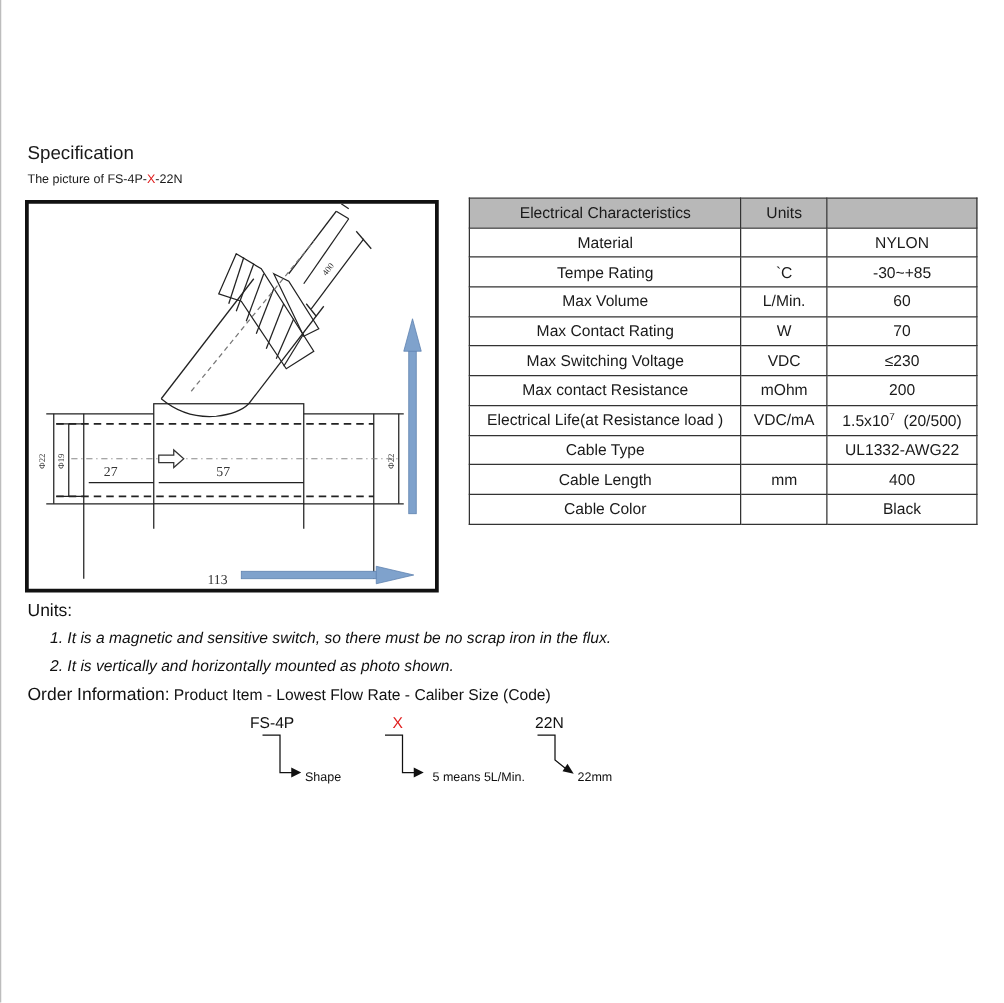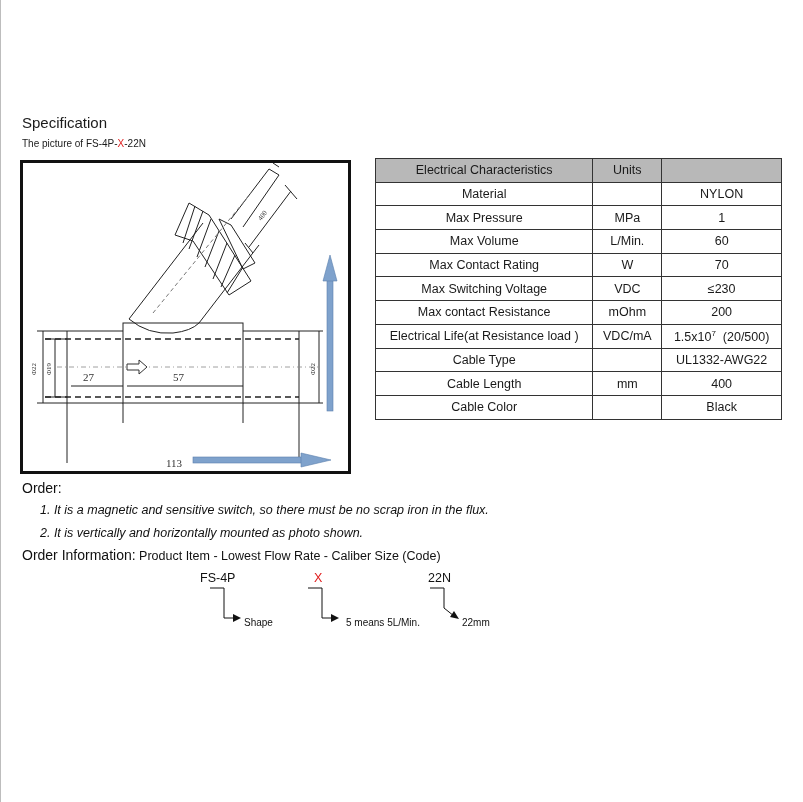--- a/index.html
+++ b/index.html
@@ -135,23 +135,23 @@
       <th></th>
     </tr>
   </thead>
   <tbody>
     <tr>
         <td>Material</td>
         <td></td>
         <td>NYLON</td>
       </tr>
     <tr>
-        <td>Max Pressure</td>
-        <td>MPa</td>
-        <td>1</td>
+        <td>Tempe Rating</td>
+        <td>`C</td>
+        <td>-30~+85</td>
       </tr>
     <tr>
         <td>Max Volume</td>
         <td>L/Min.</td>
         <td>60</td>
       </tr>
     <tr>
         <td>Max Contact Rating</td>
         <td>W</td>
         <td>70</td>
@@ -182,21 +182,21 @@
         <td>400</td>
       </tr>
     <tr>
         <td>Cable Color</td>
         <td></td>
         <td>Black</td>
       </tr>
   </tbody>
 </table>
 
-<div class="note-title">Order:</div>
+<div class="note-title">Units:</div>
 <div class="note-line" style="top:503px;">1. It is a magnetic and sensitive switch, so there must be no scrap iron in the flux.</div>
 <div class="note-line" style="top:526px;">2. It is vertically and horizontally mounted as photo shown.</div>
 
 <div class="order"><span>Order Information:</span><span class="sub"> Product Item - Lowest Flow Rate - Caliber Size (Code)</span></div>
 
 <div class="code" style="left:200px; top:571px;">FS-4P</div>
 <div class="code red" style="left:314px; top:571px;">X</div>
 <div class="code" style="left:428px; top:571px;">22N</div>
 
 <svg style="position:absolute; left:0; top:0;" width="803" height="802">

